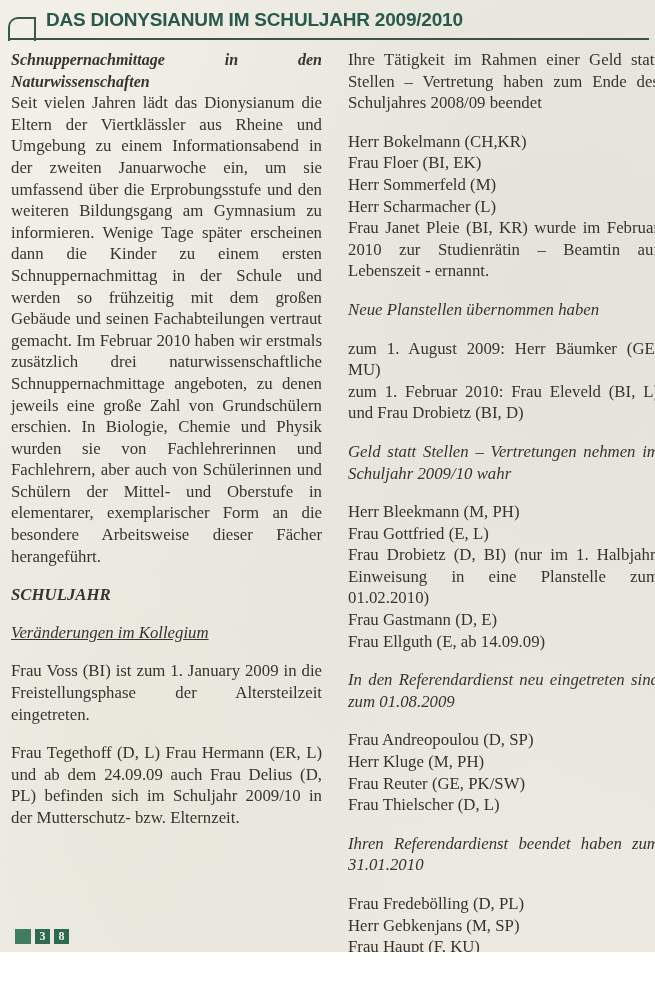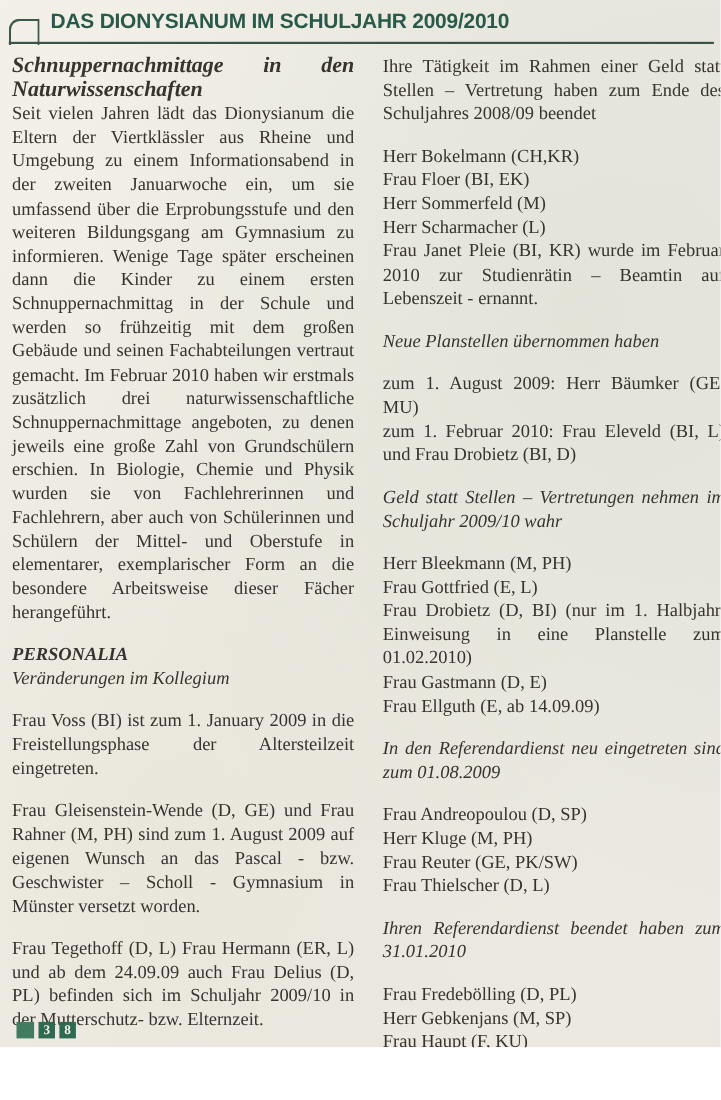--- a/index.html
+++ b/index.html
@@ -86,28 +86,27 @@
 
 <div class="page">
 
   <div class="header-tab"></div>
   <div class="header-title">DAS DIONYSIANUM IM SCHULJAHR 2009/2010</div>
   <div class="header-rule"></div>
 
   <div class="columns">
 
     <section class="col">
-      <h2 class="bold-italic lead-heading" style="font-size:20px;">Schnuppernachmittage in den Naturwissenschaften</h2>
+      <h2 class="bold-italic lead-heading" style="font-size:16px;">Schnuppernachmittage in den Naturwissenschaften</h2>
       <p>Seit vielen Jahren lädt das Dionysianum die Eltern der Viertklässler aus Rheine und Umgebung zu einem Informationsabend in der zweiten Januarwoche ein, um sie umfassend über die Erprobungsstufe und den weiteren Bildungsgang am Gymnasium zu informieren. Wenige Tage später erscheinen dann die Kinder zu einem ersten Schnuppernachmittag in der Schule und werden so frühzeitig mit dem großen Gebäude und seinen Fachabteilungen vertraut gemacht. Im Februar 2010 haben wir erstmals zusätzlich drei naturwissenschaftliche Schnuppernachmittage angeboten, zu denen jeweils eine große Zahl von Grundschülern erschien. In Biologie, Chemie und Physik wurden sie von Fachlehrerinnen und Fachlehrern, aber auch von Schülerinnen und Schülern der Mittel- und Oberstufe in elementarer, exemplarischer Form an die besondere Arbeitsweise dieser Fächer herangeführt.</p>
 
-      <h3 class="bold-italic" style="font-size:16.8px; margin:0;">PERSONALIA</h3>
-      <div class="italic" style="margin:0 0 17px 0;">Veränderungen im Kollegium</div>
+      <h3 class="bold-italic" style="font-size:16.8px; margin:0;">SCHULJAHR</h3>
+      <div class="italic" style="margin:16px 0 17px 0;text-decoration:underline;">Veränderungen im Kollegium</div>
 
       <p>Frau Voss (BI) ist zum 1. January 2009 in die Freistellungsphase der Altersteilzeit eingetreten.</p>
-      <p>Frau Gleisenstein-Wende (D, GE) und Frau Rahner (M, PH) sind zum 1. August 2009 auf eigenen Wunsch an das Pascal - bzw. Geschwister – Scholl - Gymnasium in Münster versetzt worden.</p>
       <p>Frau Tegethoff (D, L) Frau Hermann (ER, L) und ab dem 24.09.09 auch Frau Delius (D, PL) befinden sich im Schuljahr 2009/10 in der Mutterschutz- bzw. Elternzeit.</p>
     </section>
 
     <section class="col">
       <p>Ihre Tätigkeit im Rahmen einer Geld statt Stellen – Vertretung haben zum Ende des Schuljahres 2008/09 beendet</p>
 
       <div class="name-list tight">
         <div>Herr Bokelmann (CH,KR)</div>
         <div>Frau Floer (BI, EK)</div>
         <div>Herr Sommerfeld (M)</div>

